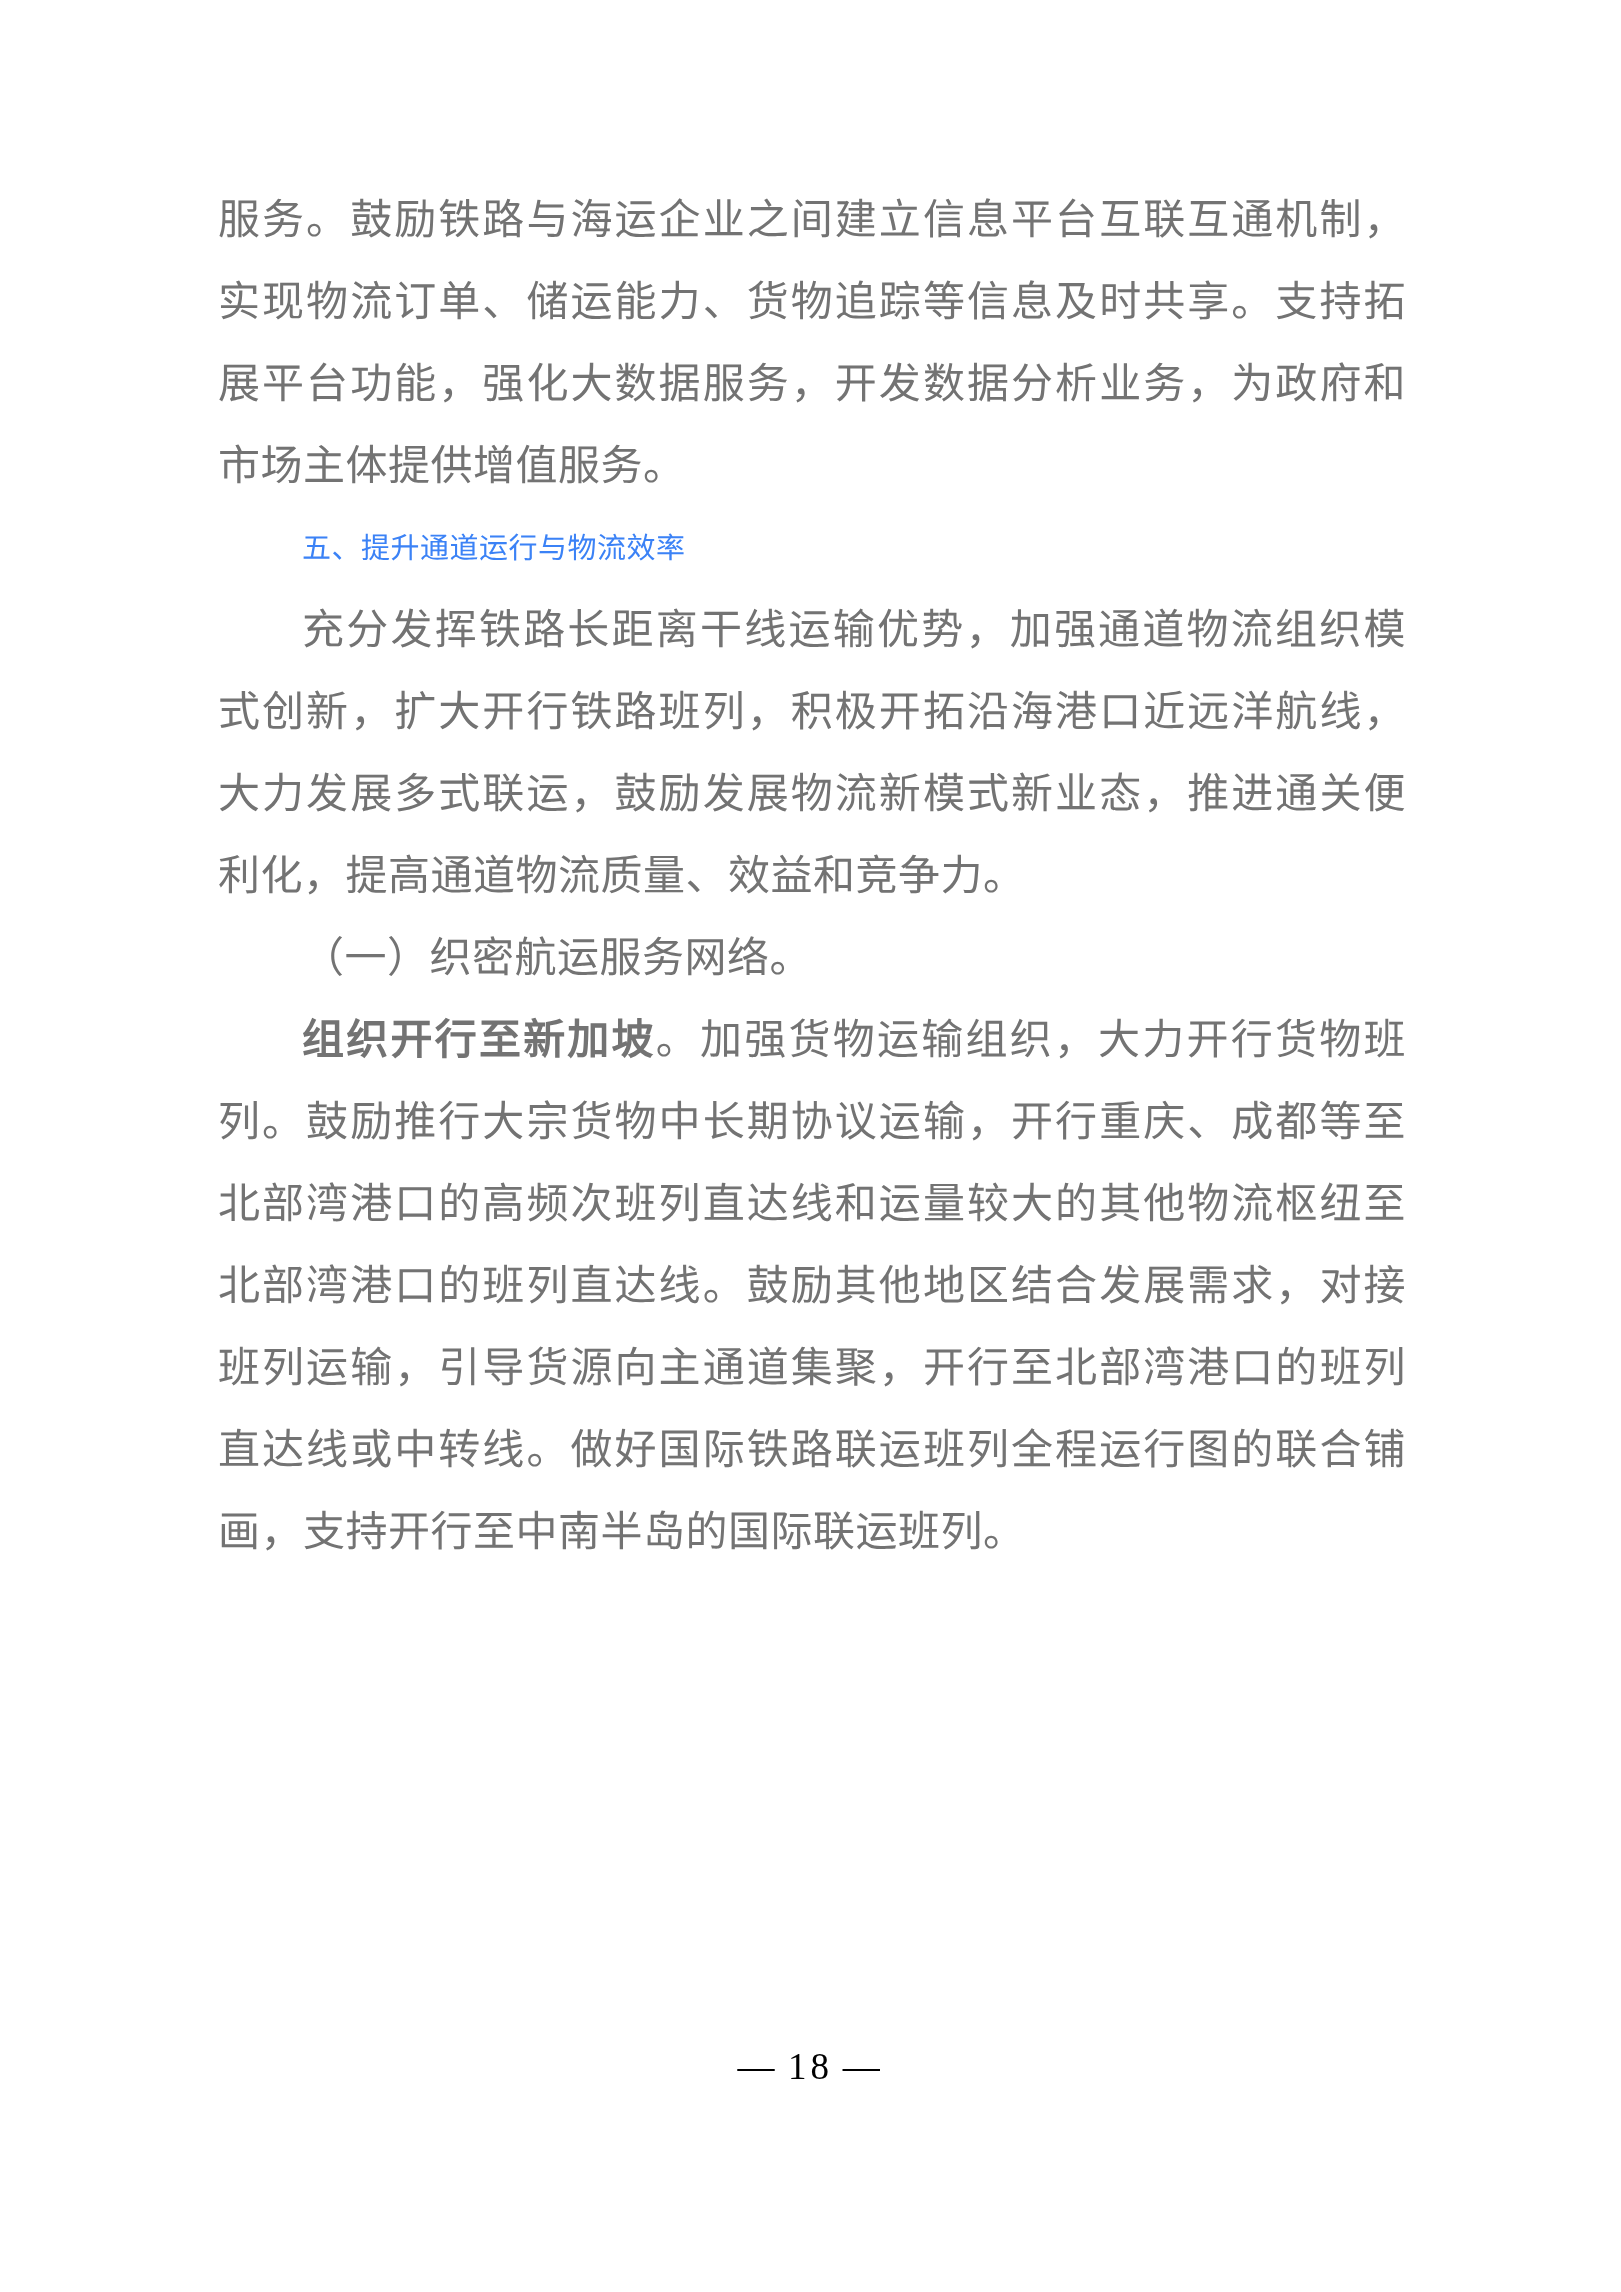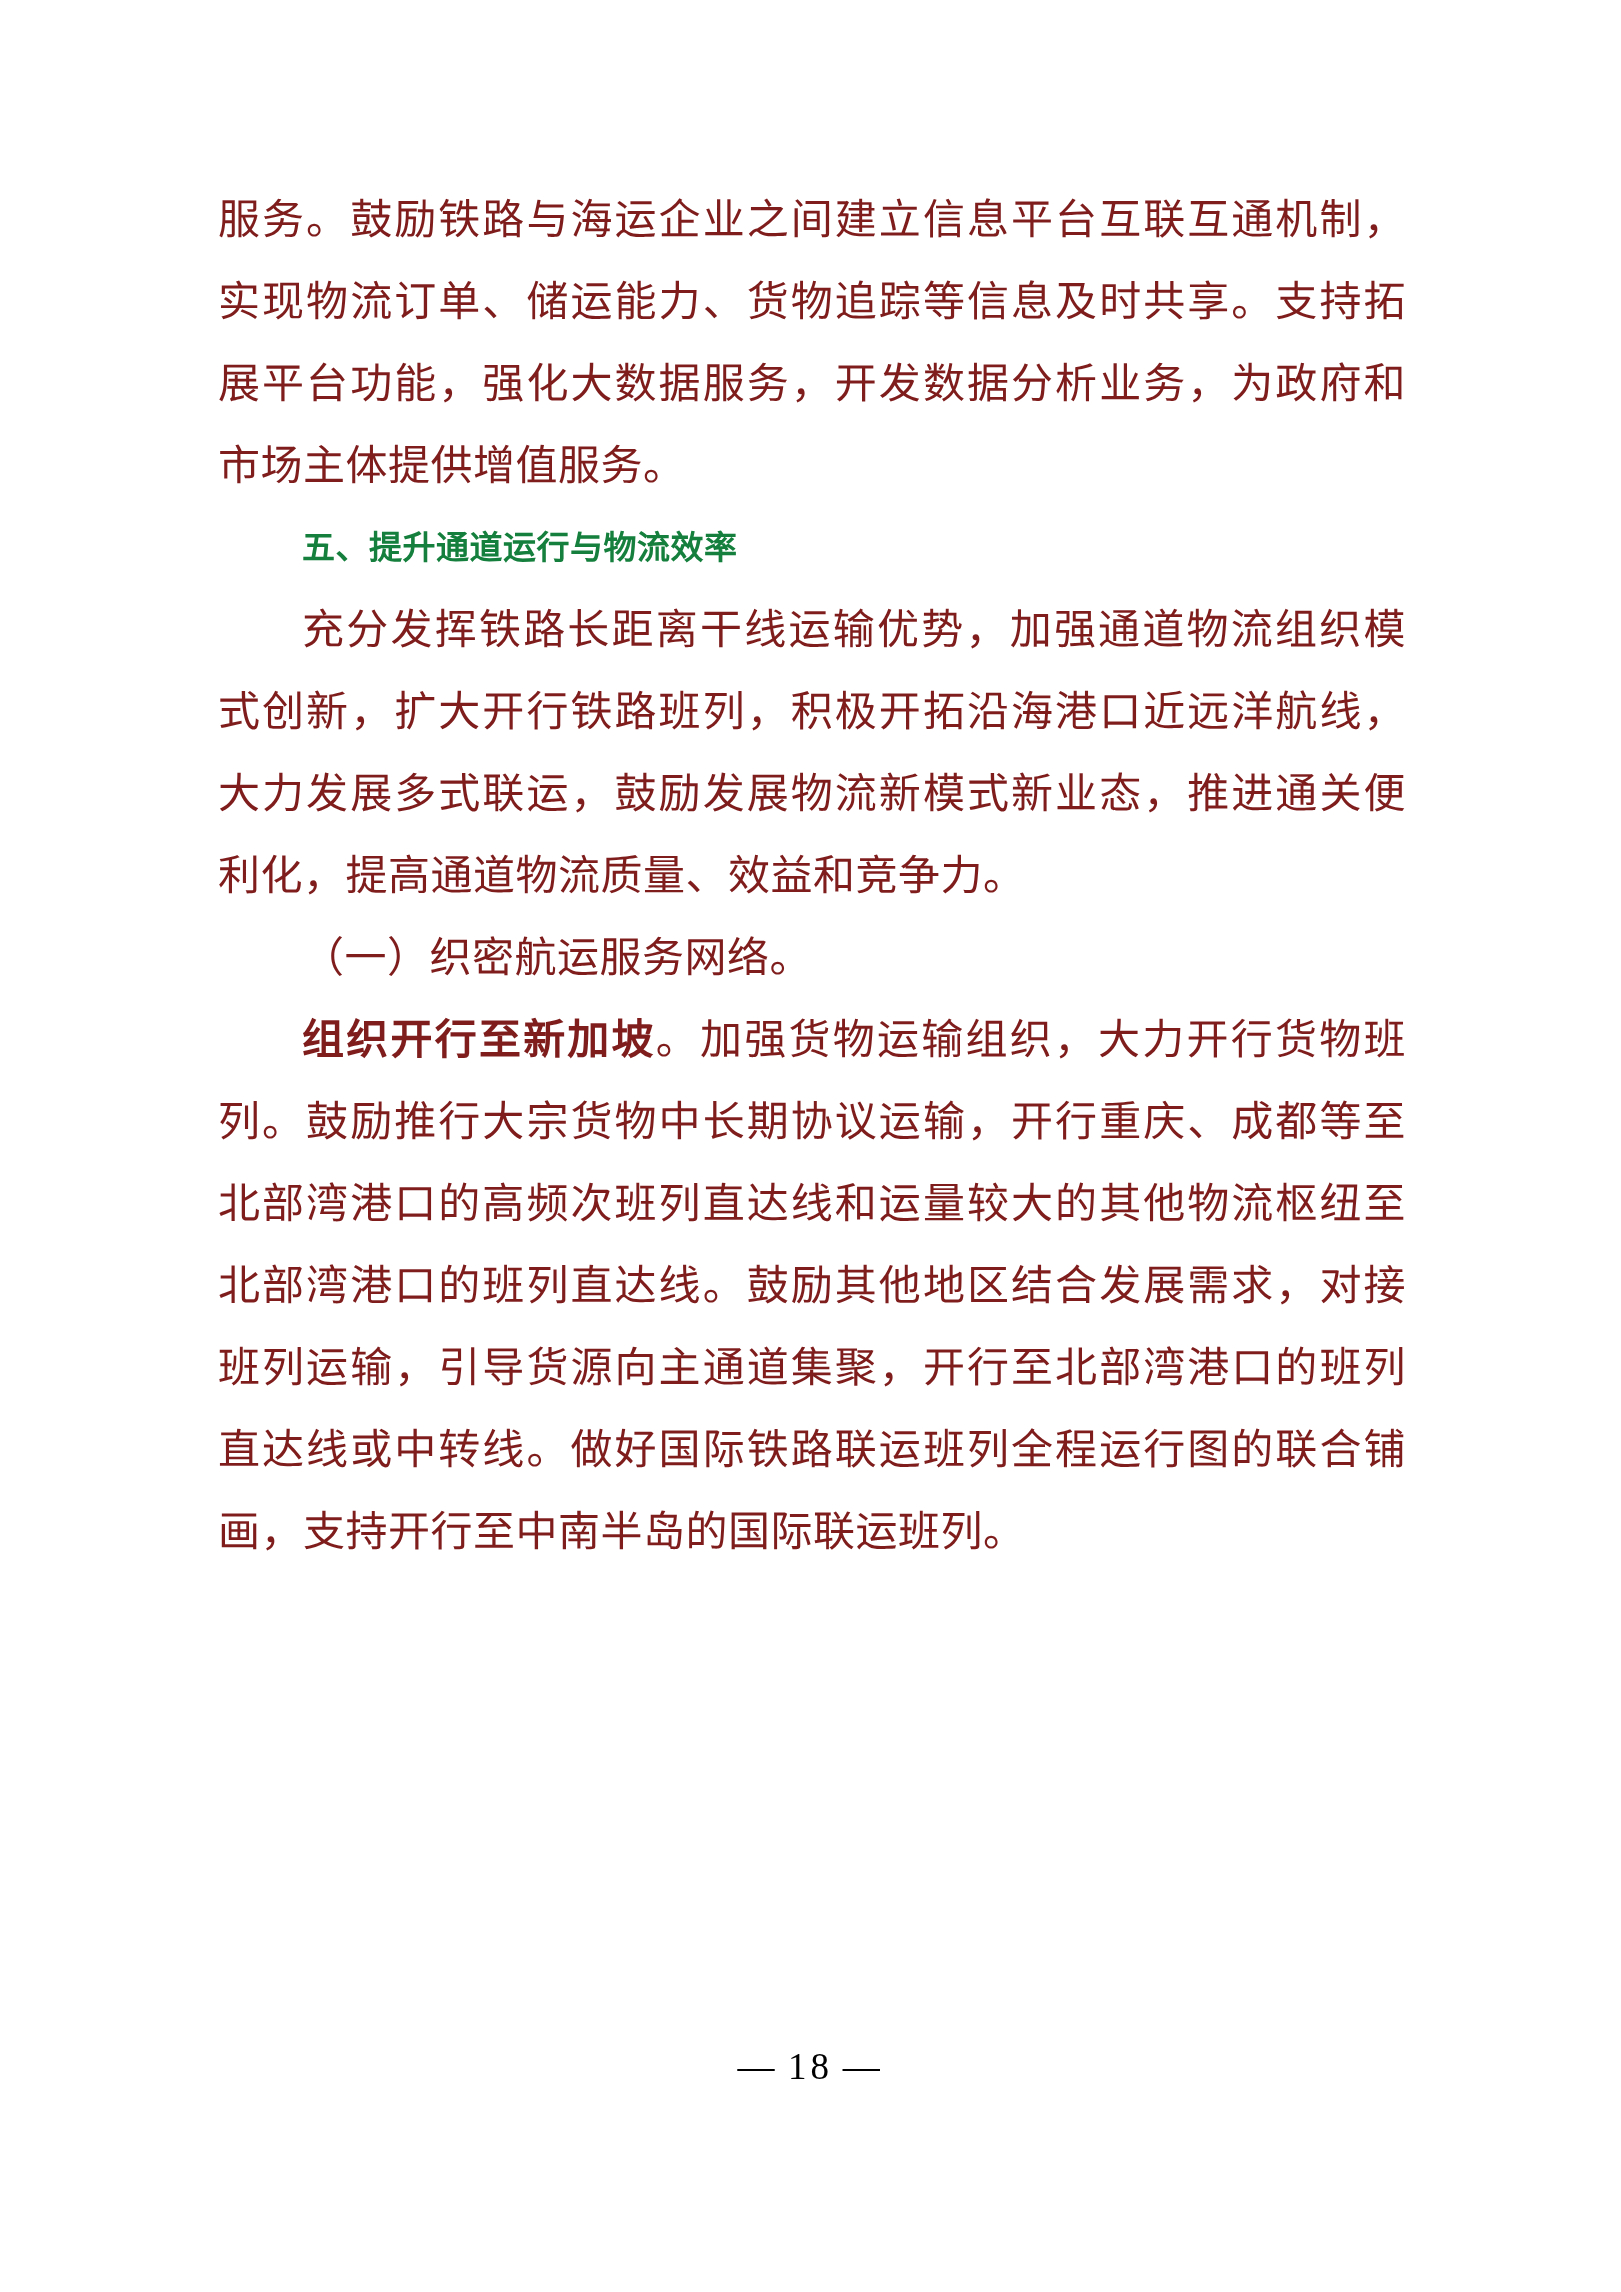--- a/index.html
+++ b/index.html
@@ -23,42 +23,42 @@
     position: absolute;
     left: 218px;
     top: 179px;
     width: 1188px;
   }
   
   .para {
     font-family: "Liberation Serif", "DejaVu Serif", serif;
     font-size: 42px;
     line-height: 82px;
-    color: #7f1d1d;
+    color: #737373;
     margin: 0;
     text-align: justify;
     text-justify: inter-character;
     letter-spacing: 0.5px;
     text-indent: 0;
     white-space: normal;
     word-break: break-all;
   }
   .para.indent {
     text-indent: 84px;
   }
   .lead {
     font-weight: bold;
   }
   
   .heading {
     font-family: "Liberation Sans", "DejaVu Sans", sans-serif;
-    font-size: 33px;
+    font-size: 29px;
     line-height: 82px;
-    font-weight: bold;
-    color: #15803d;
+    font-weight: normal;
+    color: #3b82f6;
     margin: 0;
     text-indent: 84px;
     letter-spacing: 0.5px;
   }
   .footer {
     position: absolute;
     left: 0;
     top: 2045px;
     width: 1621px;
     text-align: center;

